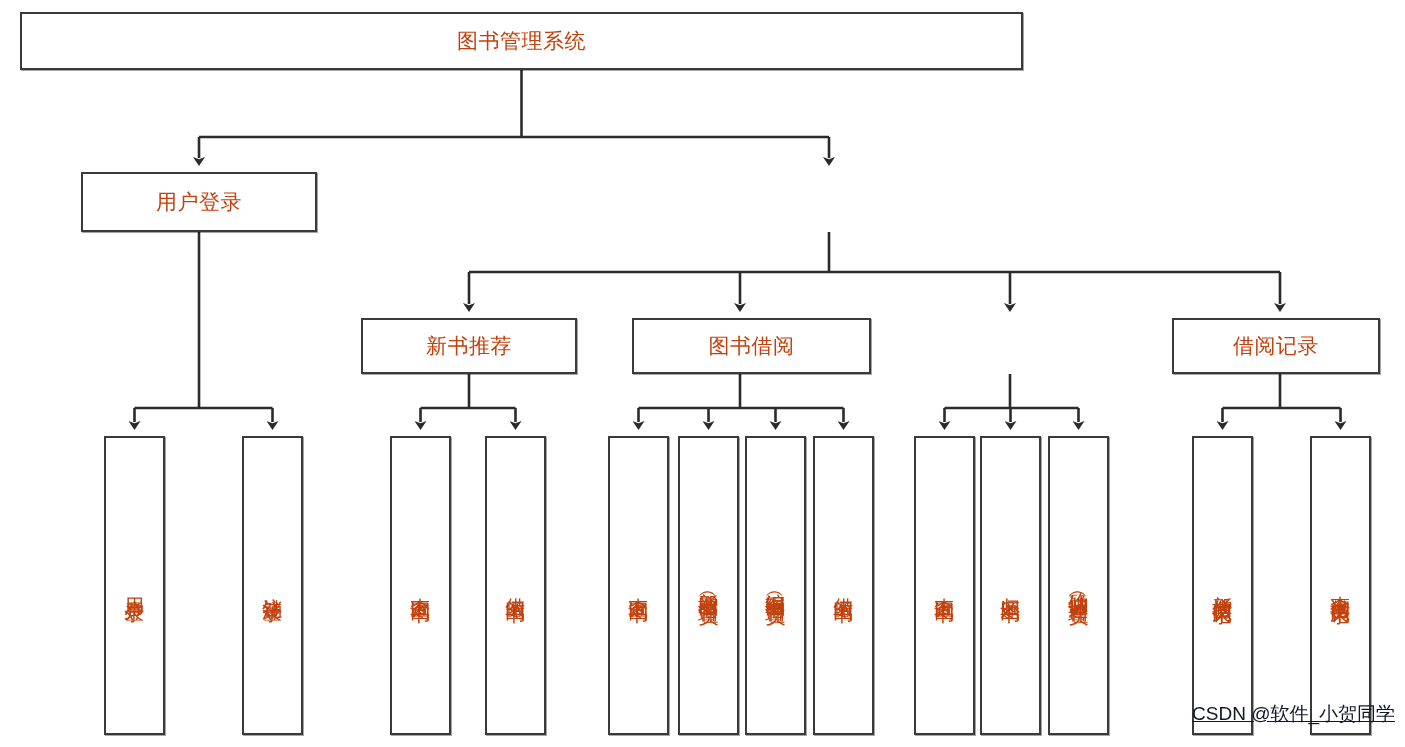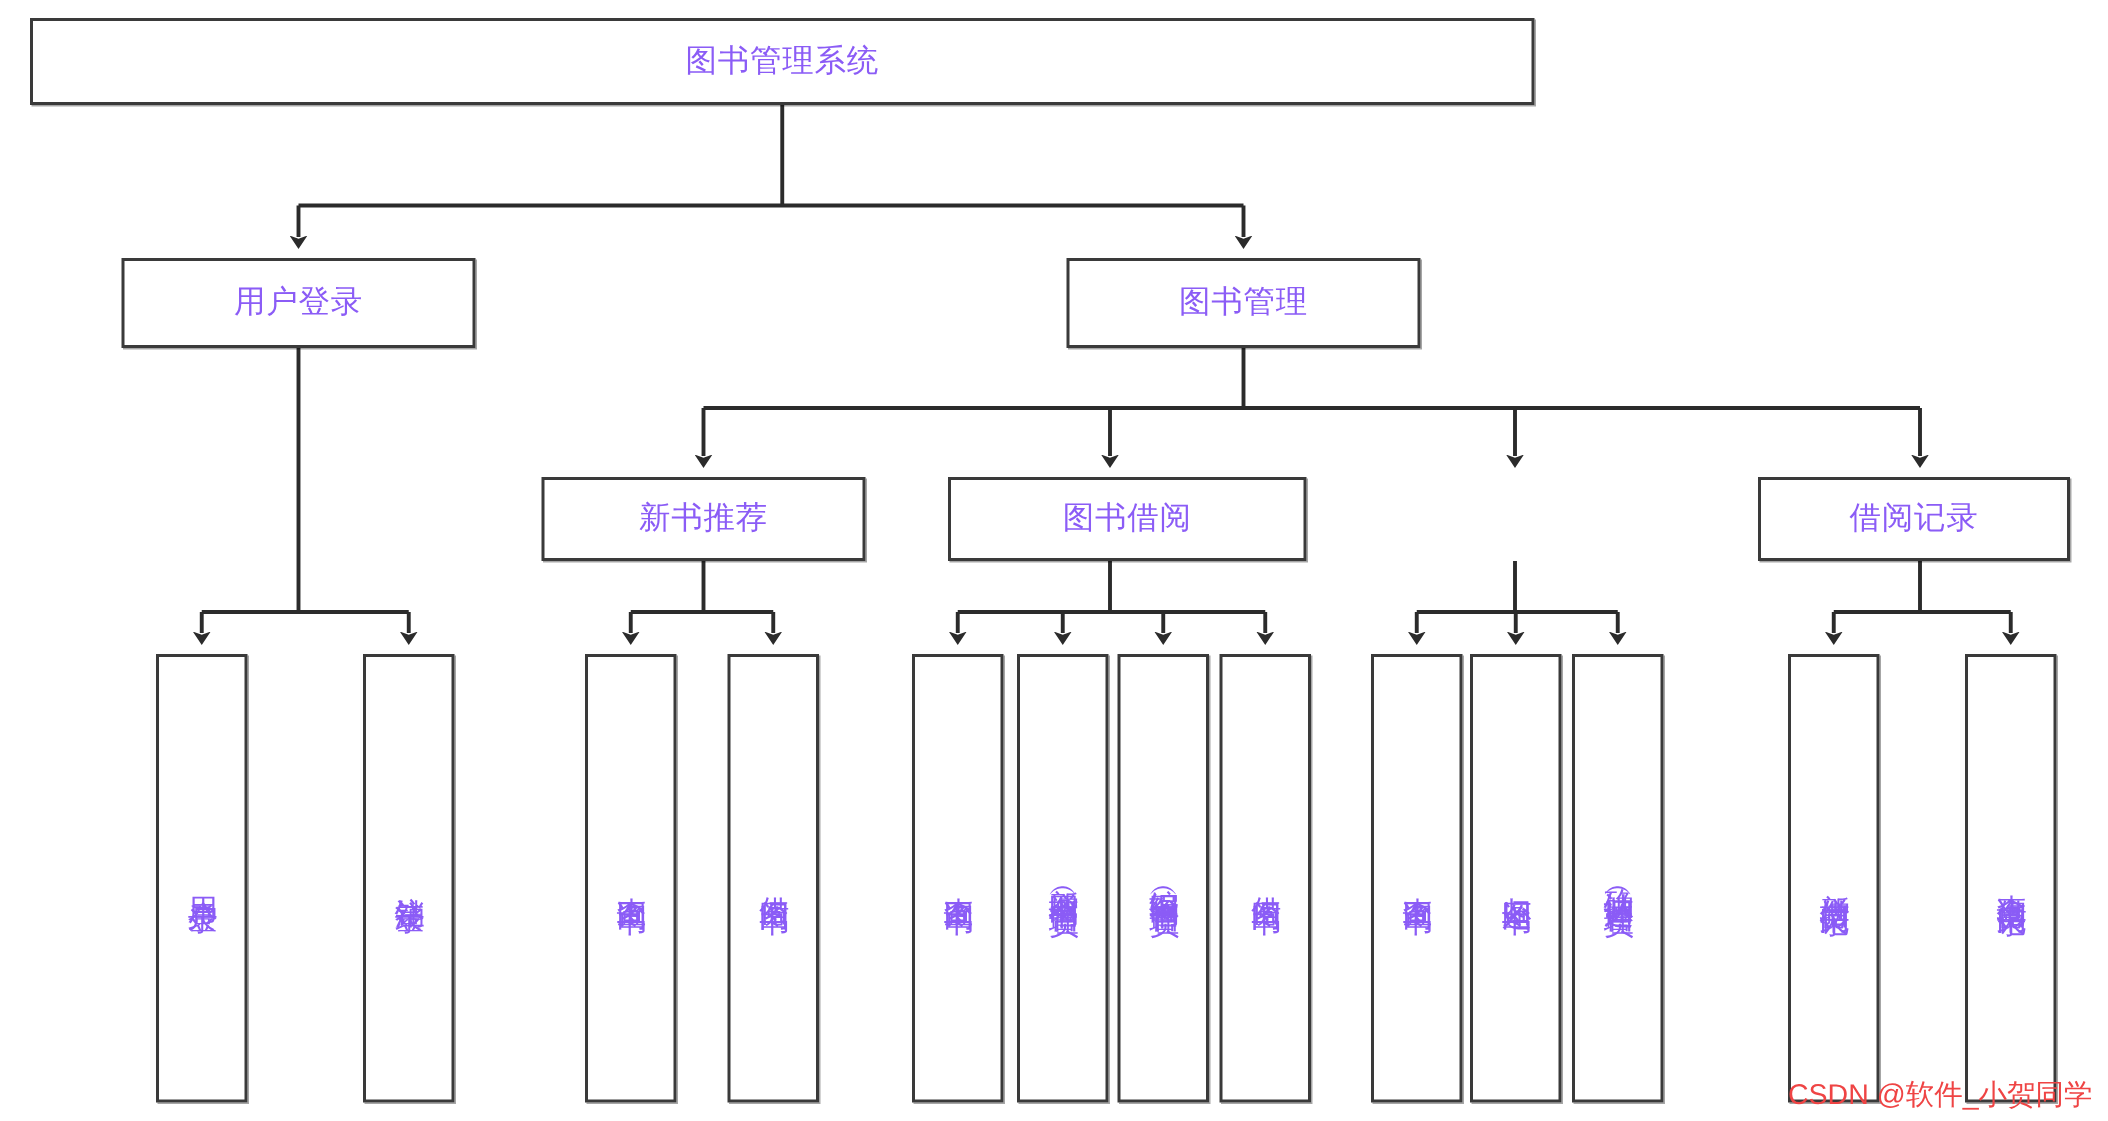--- a/index.html
+++ b/index.html
@@ -35,43 +35,45 @@
     display: flex;
     align-items: center;
     justify-content: center;
     color: #2b2b2b;
   }
   .node-label {
     font-size: 21px;
     line-height: 1.15;
     letter-spacing: 0.5px;
     white-space: nowrap;
-    color: #8b5cf6;
+    color: #c2410c;
+    font-family: Liberation Serif, serif;
   }
   .node.leaf {
     align-items: center;
     justify-content: center;
   }
   .node.leaf .node-label {
     writing-mode: vertical-rl;
     text-orientation: upright;
     font-size: 20px;
     line-height: 1.32;
     letter-spacing: 2px;
     white-space: normal;
     max-height: 100%;
   }
   #watermark {
     position: absolute;
     right: 10px;
-    bottom: 4px;
+    bottom: 20px;
     font-size: 19px;
-    color: #ef4444;
+    color: #0f172a;
     white-space: nowrap;
     user-select: none;
+    text-decoration: underline;
   }
 </style>
 </head>
 <body>
 
 <div id="diagram-root">
 
   <svg id="edges-layer" viewBox="0 0 1405 747" width="1405" height="747" xmlns="http://www.w3.org/2000/svg">
     <defs>
       <marker id="arrow" markerWidth="10" markerHeight="12" refX="1" refY="6" orient="auto" markerUnits="userSpaceOnUse">
@@ -122,23 +124,20 @@
     </g>
   </svg>
 
   <div class="node" style="left:20px; top:12px; width:1003px; height:58px;">
     <span class="node-label">图书管理系统</span>
   </div>
 
   <div class="node" style="left:81px; top:172px; width:236px; height:60px;">
     <span class="node-label">用户登录</span>
   </div>
-  <div class="node" style="left:711px; top:172px; width:236px; height:60px;">
-    <span class="node-label">图书管理</span>
-  </div>
 
   <div class="node" style="left:361px; top:318px; width:216px; height:56px;">
     <span class="node-label">新书推荐</span>
   </div>
   <div class="node" style="left:632px; top:318px; width:239px; height:56px;">
     <span class="node-label">图书借阅</span>
   </div>
   <div class="node" style="left:1172px; top:318px; width:208px; height:56px;">
     <span class="node-label">借阅记录</span>
   </div>

